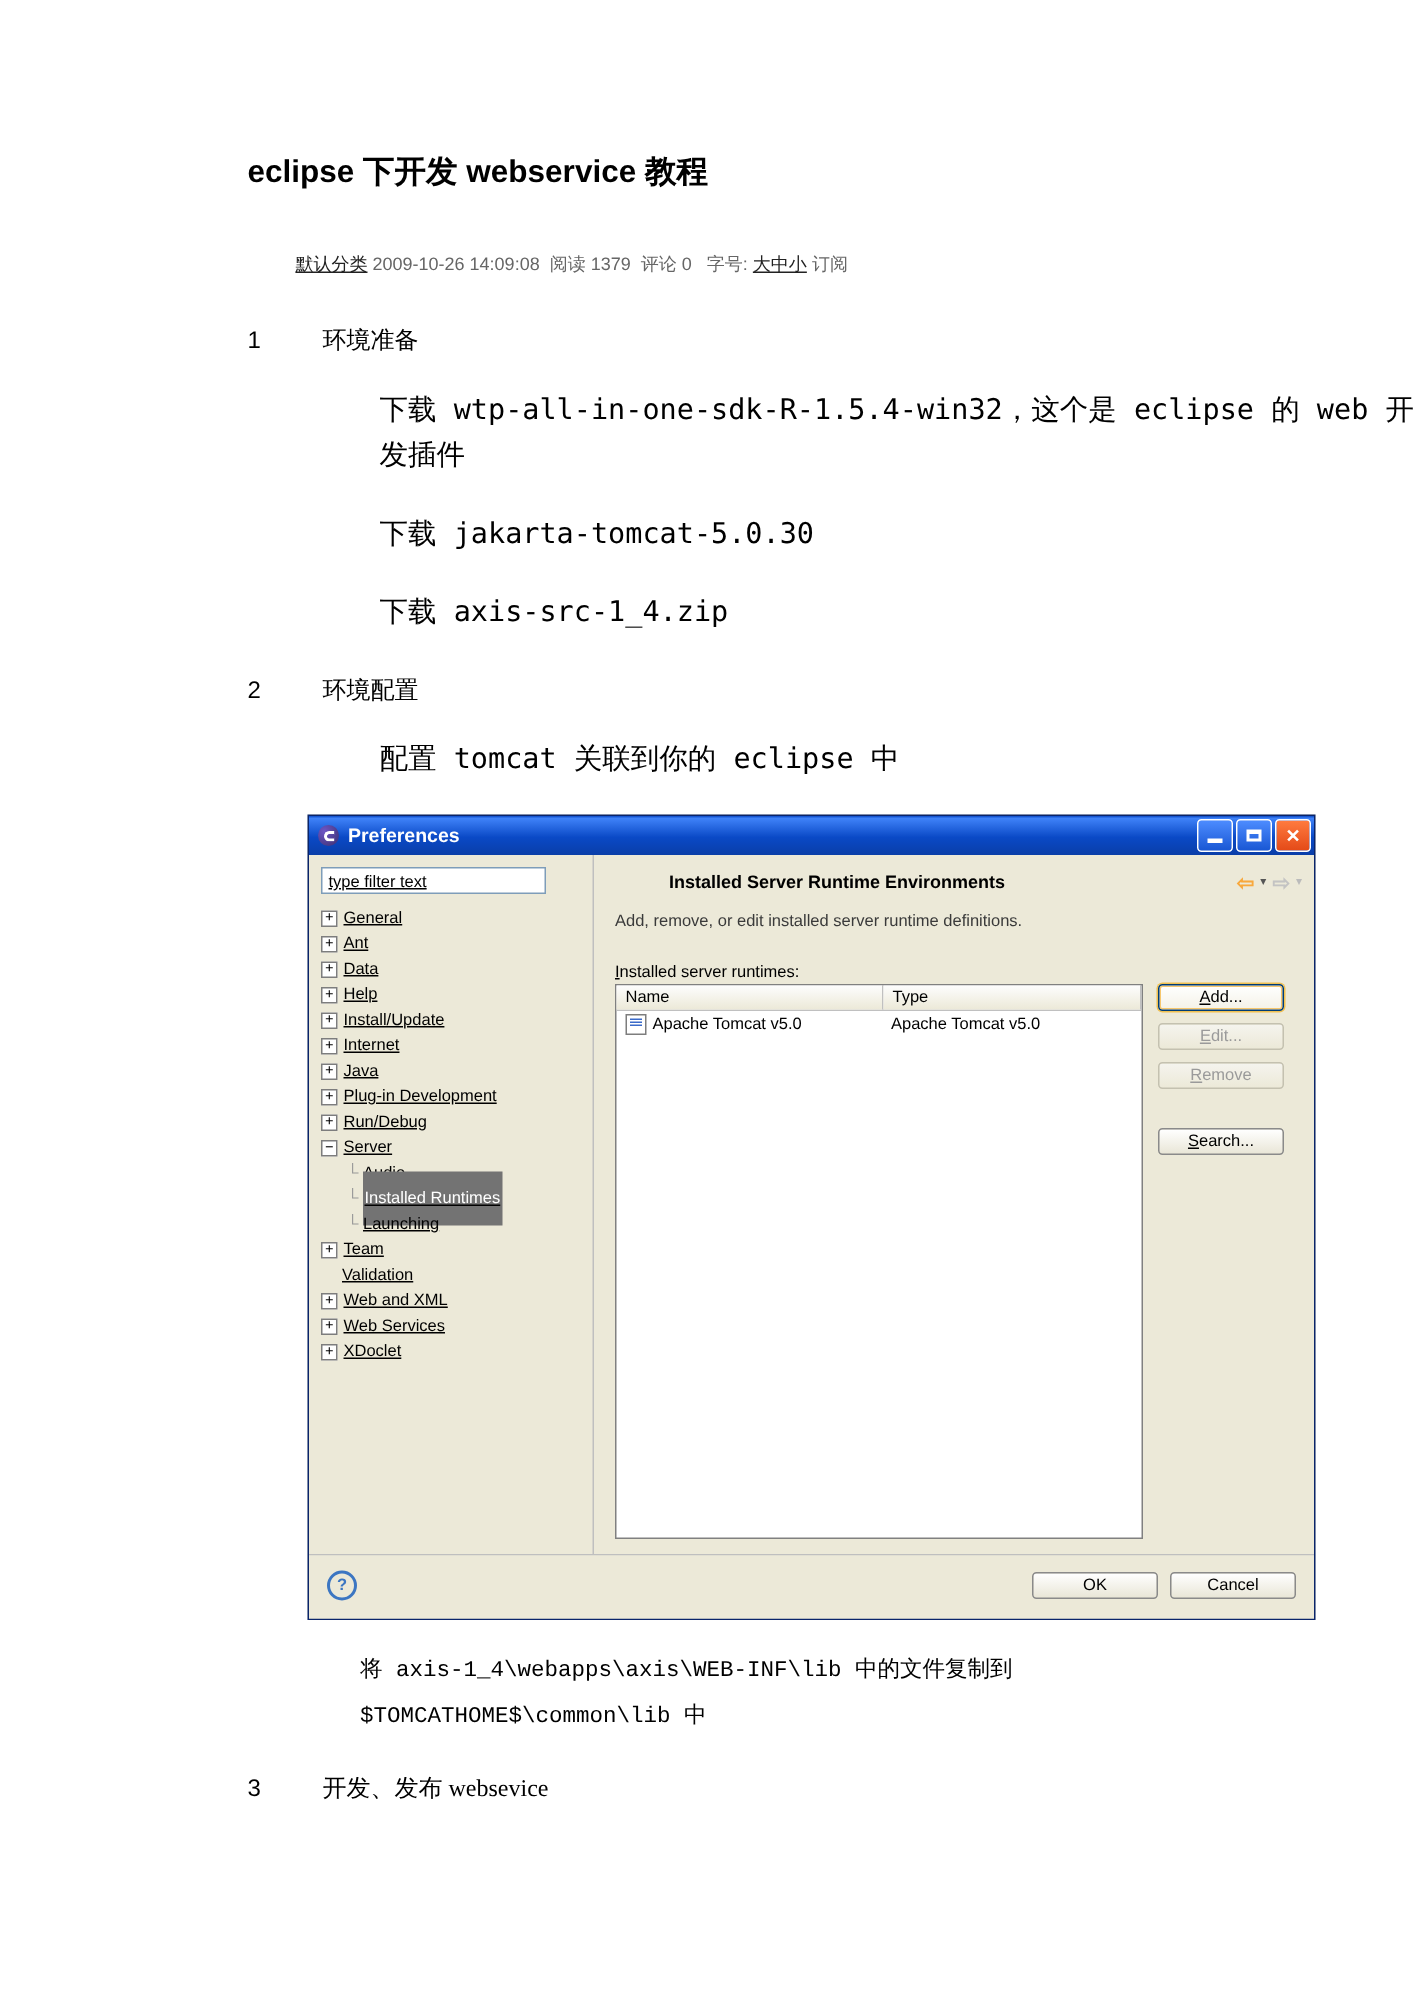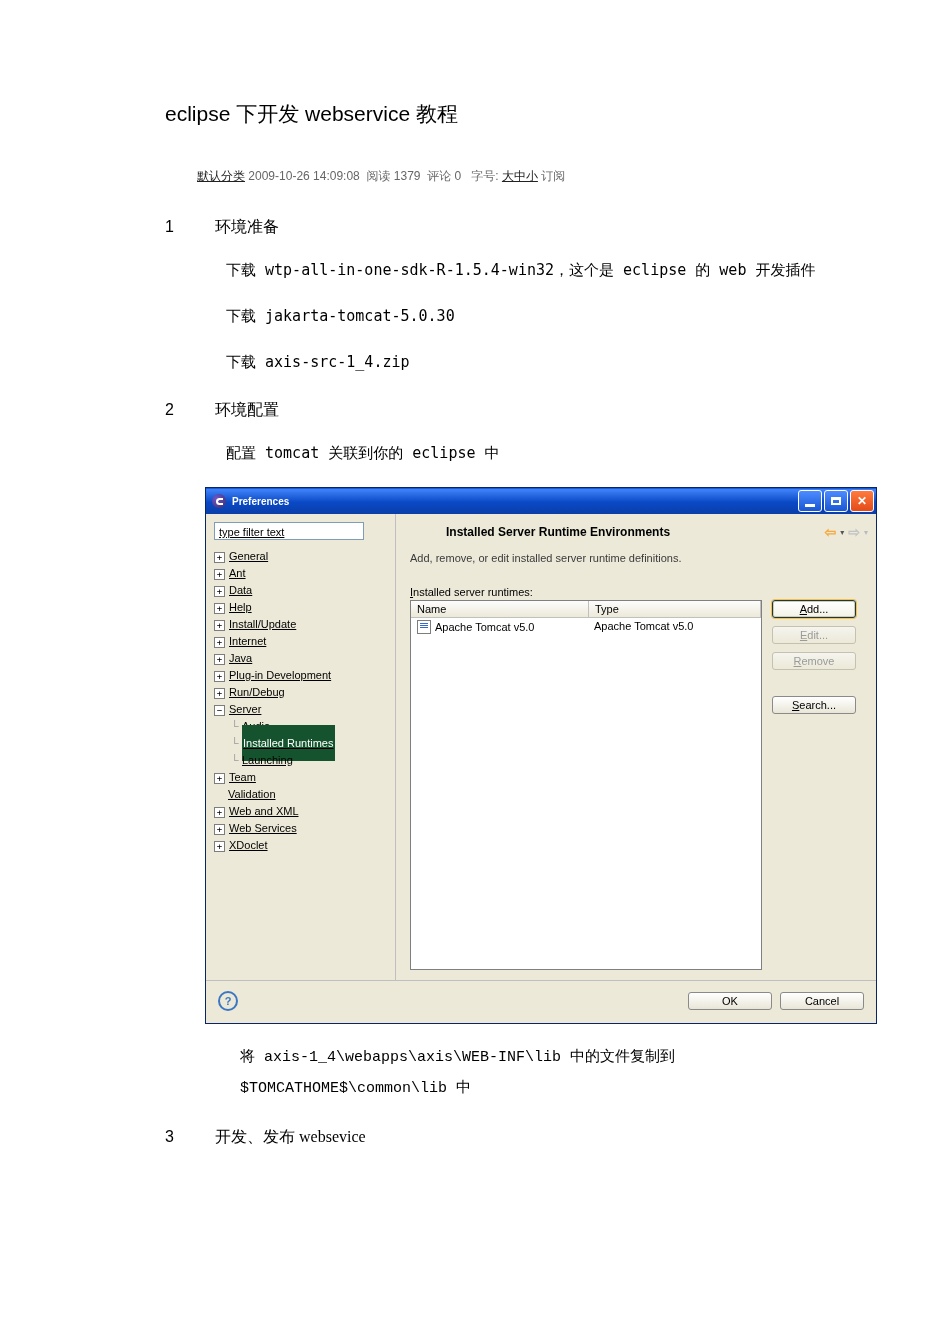--- a/index.html
+++ b/index.html
@@ -1,72 +1,72 @@
 <!DOCTYPE html>
 <html><head>
 <meta charset="utf-8">
 <style>
   html,body{margin:0;padding:0;background:#fff;color:#000;font-family:"SimSun","Microsoft YaHei",Arial,sans-serif;}
   .page{width:945px;min-height:1337px;margin:0 auto;position:relative;padding:100px 0 60px 165px;box-sizing:border-box;}
-  h1{font-family:Arial,"Microsoft YaHei",sans-serif;font-size:21px;font-weight:400;margin:0 0 40px 0;}
+  h1{font-family:Arial,"Microsoft YaHei",sans-serif;font-size:21px;font-weight:700;margin:0 0 40px 0;}
   .meta{font-size:12px;color:#666;margin-bottom:32px;padding-left:32px;}
   .meta .u{text-decoration:underline;color:#222;}
   ol.top{list-style:none;counter-reset:none;padding:0;margin:0;}
   ol.top>li{margin-bottom:26px;}
   .li-row{display:flex;align-items:baseline;font-size:16px;margin-bottom:20px;}
   .li-num{font-family:Arial,sans-serif;width:50px;color:#000;}
   .li-head{font-family:"SimSun","Microsoft YaHei",serif;}
-  .li-body{margin-left:61px;font-size:15px;line-height:1.6;}
+  .li-body{margin-left:88px;font-size:19px;line-height:1.6;}
   .li-body p{margin:0 0 22px 0;font-family:"SimSun",monospace;}
 
   
   .dlg{position:relative;margin:10px 0 22px 40px;width:670px;border:1px solid #0a246a;font-family:Tahoma,Arial,sans-serif;font-size:11px;background:#ece9d8;}
   .dlg .titlebar{height:26px;background:linear-gradient(to bottom,#0a49c6 0%,#3f82f8 6%,#0a49c6 55%,#0a3ea8 100%);color:#fff;display:flex;align-items:center;padding:0 2px 0 6px;}
   .dlg .titlebar .tb-icon{width:14px;height:14px;border-radius:50%;background:radial-gradient(circle at 30% 30%,#6d56c6,#3a2f6e);margin-right:6px;position:relative;}
   .dlg .titlebar .tb-icon::after{content:"";position:absolute;inset:4px 3px 3px 4px;border-top:2px solid #fff;border-left:2px solid #fff;border-bottom:2px solid #fff;border-radius:50% 0 0 50%;}
-  .dlg .titlebar .tb-title{font-weight:700;font-size:10px;flex:1 1 auto;}
+  .dlg .titlebar .tb-title{font-weight:700;font-size:13px;flex:1 1 auto;}
   .dlg .titlebar .tb-btns{display:flex;gap:2px;}
   .dlg .titlebar .tb-btn{width:22px;height:20px;border:1px solid #fff;border-radius:3px;display:flex;align-items:center;justify-content:center;font-weight:700;cursor:pointer;}
   .dlg .titlebar .tb-min{background:linear-gradient(#4d8cff,#1957d4);}
   .dlg .titlebar .tb-max{background:linear-gradient(#4d8cff,#1957d4);}
   .dlg .titlebar .tb-close{background:linear-gradient(#ff7b3f,#e44a18);}
   .tb-min::after{content:"";width:10px;height:3px;background:#fff;margin-top:8px;}
   .tb-max::after{content:"";width:10px;height:8px;border:2px solid #fff;border-top-width:3px;box-sizing:border-box;}
   .tb-close::after{content:"✕";color:#fff;font-size:12px;line-height:1;}
 
   .dlg-body{display:flex;align-items:stretch;background:#ece9d8;}
   .sidebar{width:175px;border-right:1px solid #bfbfbf;padding:8px 6px 10px 8px;background:#ece9d8;display:flex;flex-direction:column;text-decoration:underline;}
   .filter{border:1px solid #7e9db9;background:#fff;padding:2px 4px;font-size:11px;margin-bottom:8px;height:18px;line-height:14px;box-sizing:border-box;width:150px;}
   .tree{font-size:11px;line-height:17px;color:#000;}
   .tree .tnode{white-space:nowrap;}
   .tree .tw{display:inline-block;width:9px;height:9px;border:1px solid #7d7d7d;text-align:center;line-height:8px;font-size:9px;margin-right:4px;vertical-align:middle;font-family:monospace;background:#fff;}
   .tree .sp{display:inline-block;width:14px;}
   .tree .dash{display:inline-block;width:14px;text-align:center;color:#9a9a9a;}
-  .tree .sel{background:#14532d;color:#fff;padding:12px 1px;}
+  .tree .sel{background:#737373;color:#fff;padding:12px 1px;}
 
   .mainpane{flex:1 1 auto;padding:10px 12px 10px 14px;display:flex;flex-direction:column;}
   .mp-head{display:flex;align-items:center;justify-content:space-between;margin-bottom:12px;margin-left:36px;}
   .mp-title{font-weight:700;font-size:12px;}
   .mp-nav{display:flex;gap:8px;align-items:center;color:#8a8a8a;}
   .arrow{font-weight:700;font-size:14px;}
   .arrow.active{color:#f8a83c;}
   .arrow.inactive{color:#c3c3c3;}
   .dot{font-size:8px;color:#555;margin:0 -4px;}
 
   .mp-desc{color:#3a3a3a;margin-bottom:6px;}
   .mp-sub{margin-bottom:2px;margin-top:16px;}
   .mp-sub .ul{text-decoration:underline;}
 
   .tablewrap{display:flex;align-items:flex-start;gap:10px;}
   .tbl{border:1px solid #808080;background:#fff;width:350px;height:368px;}
   .tbl .thead{display:flex;border-bottom:1px solid #c0c0c0;}
   .tbl .th{background:linear-gradient(#fdfdfd,#ece9d8);border-right:1px solid #c0c0c0;padding:2px 6px;font-size:11px;color:#000;}
   .tbl .th.c1{width:165px;}
   .tbl .th.c2{flex:1;}
-  .tbl .trow{display:flex;padding:1px 0;}
+  .tbl .trow{display:flex;padding:1px 0;align-items:center;}
   .tbl .td{padding:1px 6px;font-size:11px;}
   .tbl .td.c1{width:165px;display:flex;align-items:center;gap:4px;}
   .tbl .td.c2{flex:1;}
   .srv-ico{width:12px;height:12px;border:1px solid #7d7d7d;background:#fff;position:relative;}
   .srv-ico::after{content:"";position:absolute;left:2px;right:2px;top:2px;height:1px;background:#3a6ac9;box-shadow:0 2px #3a6ac9,0 4px #3a6ac9;}
 
   .btncol{display:flex;flex-direction:column;gap:8px;width:84px;}
   .winbtn{border:1px solid #8a8a8a;background:linear-gradient(#fff,#e9e6d7);padding:2px 0;font-size:11px;text-align:center;border-radius:3px;cursor:pointer;}
   .winbtn.hot{border:1px solid #003c74;background:linear-gradient(#fff,#f4f2e7);box-shadow:inset 0 0 0 1px #f7c76d,0 0 0 1px #f0c050;} 
   .winbtn.disabled{color:#9a9a9a;background:linear-gradient(#f5f4ee,#ece9d8);border-color:#c4c1b0;cursor:default;}

